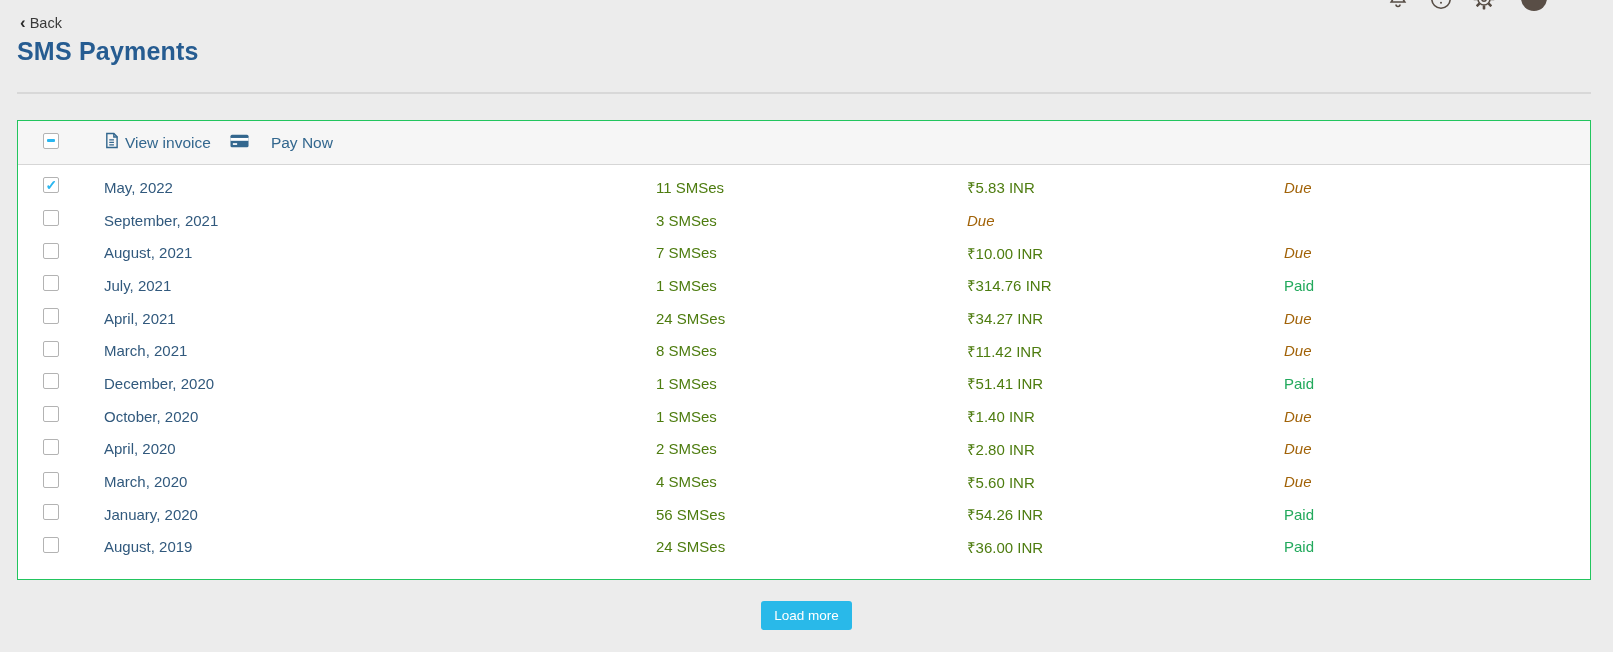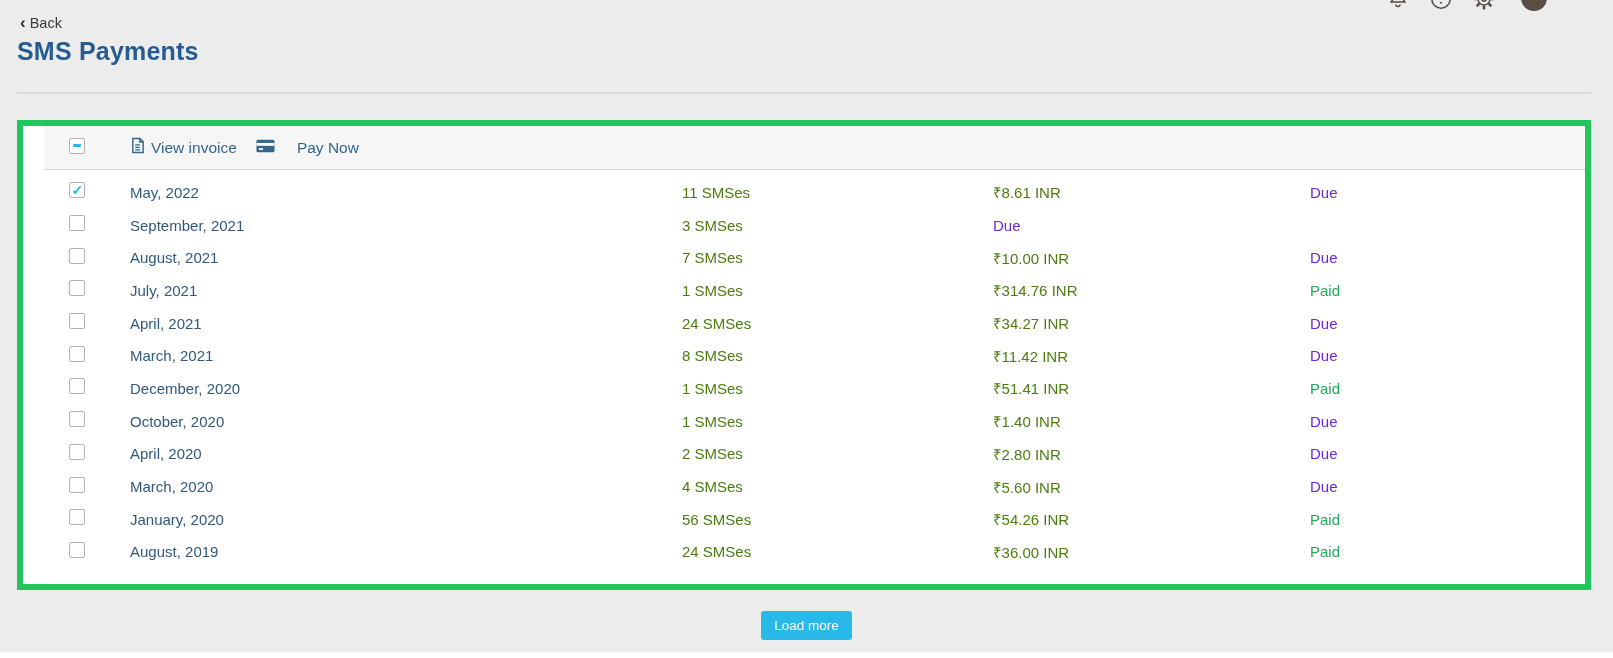--- a/index.html
+++ b/index.html
@@ -45,22 +45,21 @@
   .title-divider {
     margin: 26px 22px 0 17px;
     border: none;
     border-top: 2px solid #d8d8d8;
   }
 
   
   .panel {
     margin: 26px 22px 0 17px;
     background: #ffffff;
-    border: 6px solid #22c55e;
-    padding-left: 21px;
+    border: 1px solid #22c55e;
   }
   .panel-header {
     height: 44px;
     background: #f6f6f6;
     border-bottom: 1px solid #d6d6d6;
     display: flex;
     align-items: center;
   }
   .header-cb-cell { width: 86px; padding-left: 25px; flex: 0 0 auto; }
   .toolbar-btn {
@@ -103,21 +102,21 @@
   .table-row {
     display: grid;
     grid-template-columns: 86px 552px 311px 317px auto;
     align-items: center;
     height: 32.7px;
   }
   .cb-cell { padding-left: 25px; }
   .month-link { color: #31597d; font-size: 15px; cursor: pointer; }
   .cell-text { font-size: 15px; color: #4d7c0f; }
   .status { font-size: 15px; }
-  .status.due { color: #6d28d9; }
+  .status.due { color: #a16207; font-style: italic; }
   .status.paid { color: #22a95c; }
   .body-bottom-pad { height: 16px; }
 
   
   .load-more-wrap { text-align: center; margin-top: 21px; }
   .load-more-btn {
     display: inline-block;
     background: #29b9e9;
     color: #ffffff;
     font-size: 13.5px;
@@ -212,21 +211,21 @@
     </span>
   </div>
 
   <div class="table-body">
   <div class="table-row">
     <div class="cb-cell">
       <span class="checkbox checked"></span>
     </div>
     <span class="month-link">May, 2022</span>
     <span class="cell-text">11 SMSes</span>
-    <span class="cell-text">₹8.61 INR</span>
+    <span class="cell-text">₹5.83 INR</span>
     <span class="status due">Due</span>
   </div>
 
   <div class="table-row">
     <div class="cb-cell">
       <span class="checkbox"></span>
     </div>
     <span class="month-link">September, 2021</span>
     <span class="cell-text">3 SMSes</span>
     <span class="status due">Due</span>

